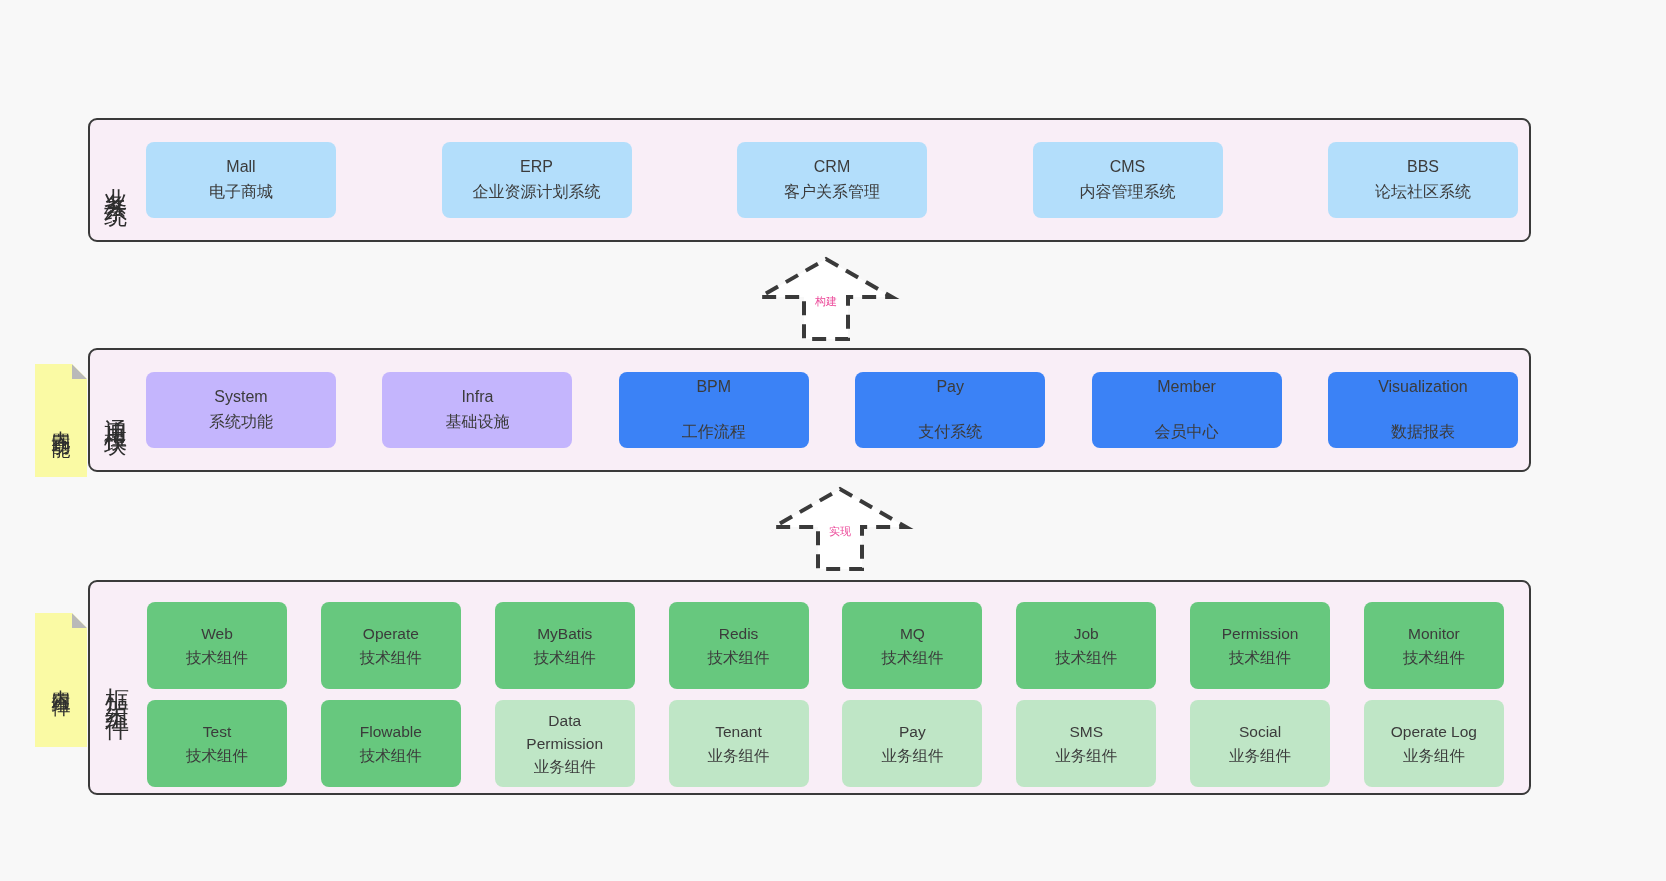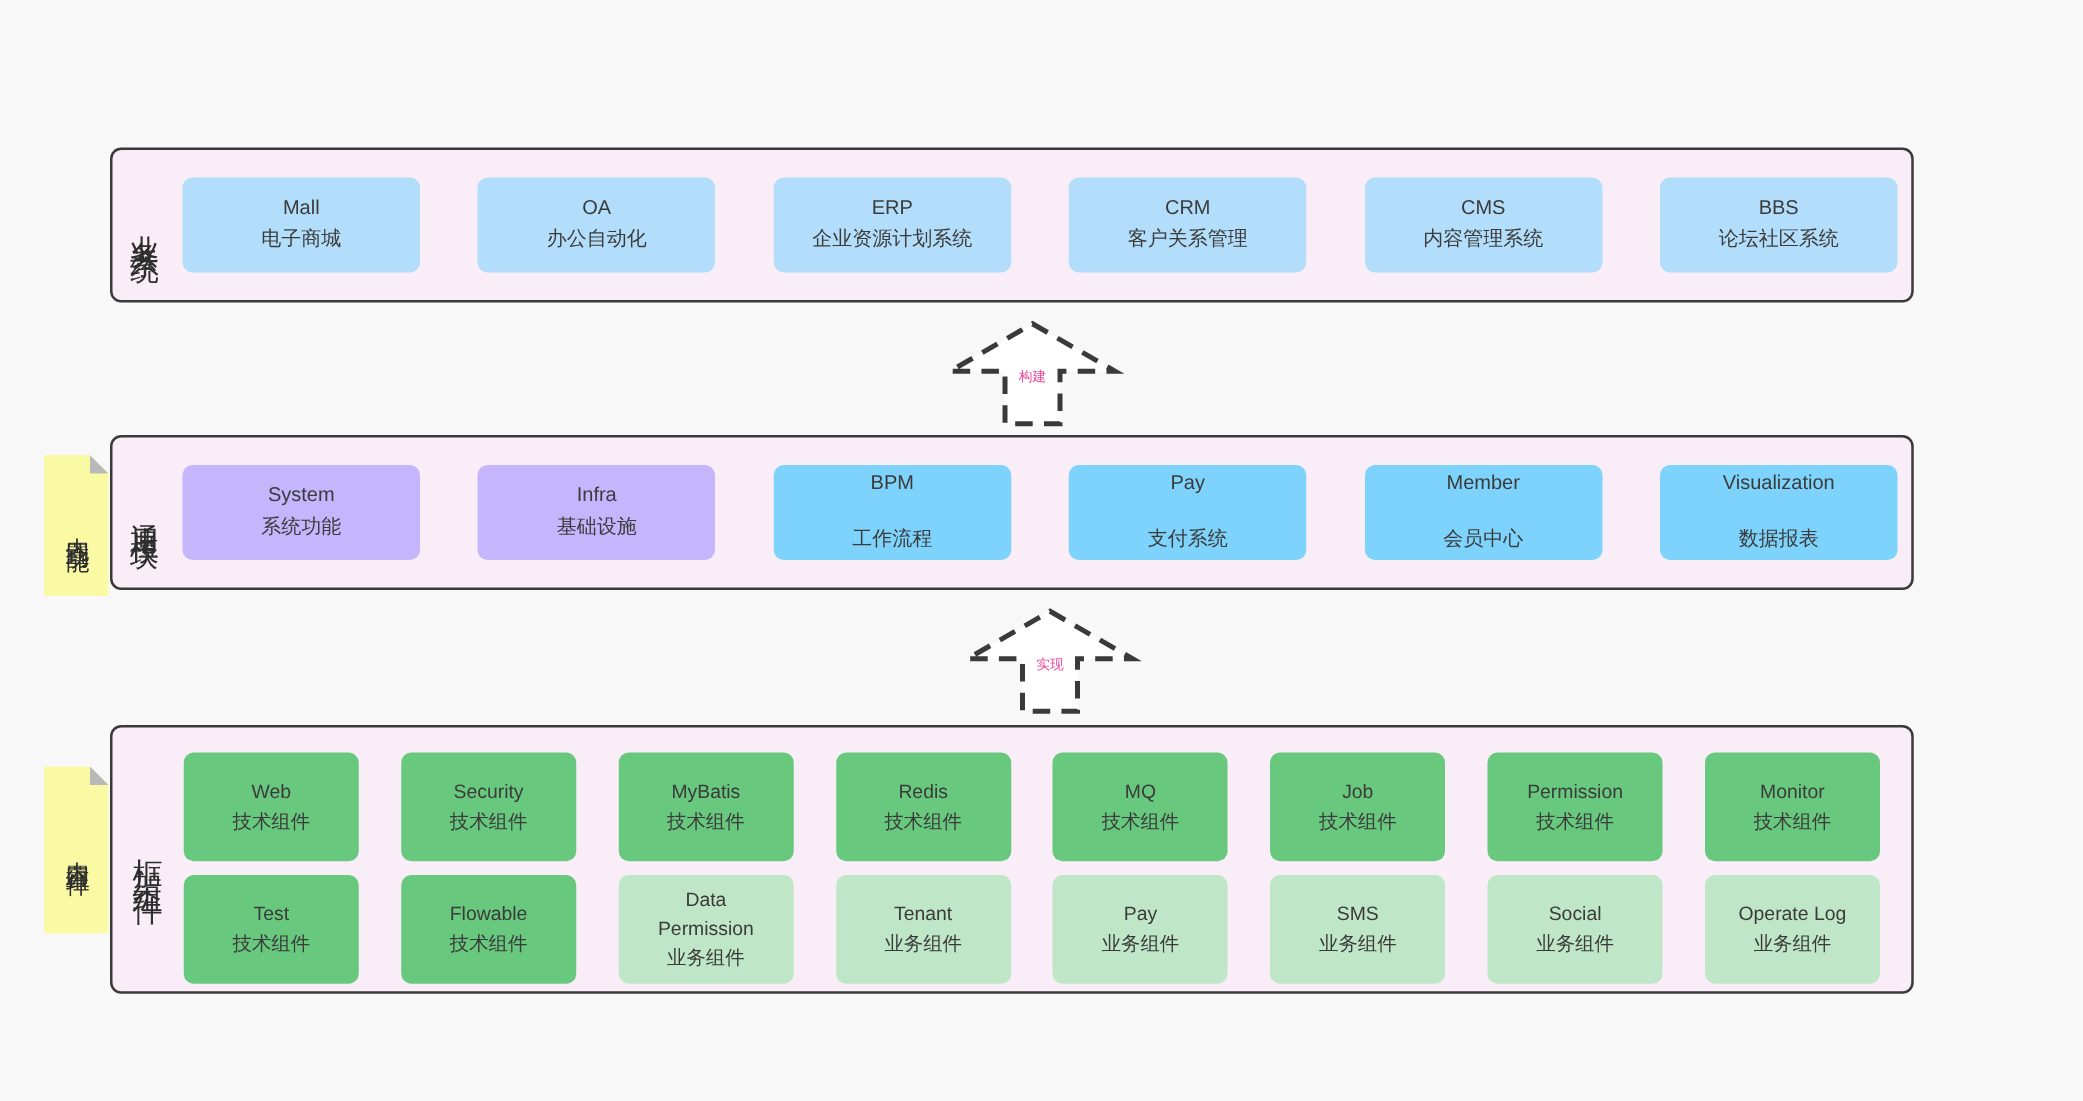--- a/index.html
+++ b/index.html
@@ -52,21 +52,21 @@
     line-height:1.55;
   }
   .box .name,.box .desc{font-size:16px;color:#3b3b3b;}
   .box-lg{width:190px;height:76px;}
   .box-sm{width:140px;height:87px;}
   .box-sm .name,.box-sm .desc{font-size:15.5px;line-height:1.5;}
   .box-sm .name.wrap{max-width:96px;}
 
   .blue {background:#b3defb;}
   .red  {background:#c4b5fd;}
-  .pink {background:#7dd3fc;gap:20px;}
+  .pink {background:#3b82f6;gap:20px;}
   .green{background:#67c87e;}
   .lgreen{background:#bfe6c6;}
 
   
   .sticky{
     position:absolute;left:35px;width:52px;
     background:#fafaa4;
     clip-path:polygon(0 0,calc(100% - 15px) 0,100% 15px,100% 100%,0 100%);
     display:flex;align-items:center;justify-content:center;
   }
@@ -103,24 +103,20 @@
 <div class="canvas">
 
   <section class="panel panel-business">
     <div class="vlabel">业务系统</div>
     <div class="row row6">
       <div class="box box-lg blue">
         <div class="name">Mall</div>
         <div class="desc">电子商城</div>
       </div>
       <div class="box box-lg blue">
-        <div class="name">OA</div>
-        <div class="desc">办公自动化</div>
-      </div>
-      <div class="box box-lg blue">
         <div class="name">ERP</div>
         <div class="desc">企业资源计划系统</div>
       </div>
       <div class="box box-lg blue">
         <div class="name">CRM</div>
         <div class="desc">客户关系管理</div>
       </div>
       <div class="box box-lg blue">
         <div class="name">CMS</div>
         <div class="desc">内容管理系统</div>
@@ -188,21 +184,21 @@
 
   <section class="panel panel-framework">
     <div class="vlabel">框架组件</div>
 
     <div class="row row8 r1">
       <div class="box box-sm green">
         <div class="name">Web</div>
         <div class="desc">技术组件</div>
       </div>
       <div class="box box-sm green">
-        <div class="name">Security</div>
+        <div class="name">Operate</div>
         <div class="desc">技术组件</div>
       </div>
       <div class="box box-sm green">
         <div class="name">MyBatis</div>
         <div class="desc">技术组件</div>
       </div>
       <div class="box box-sm green">
         <div class="name">Redis</div>
         <div class="desc">技术组件</div>
       </div>

